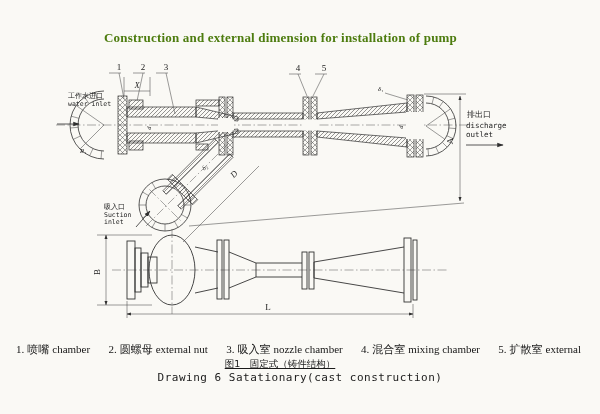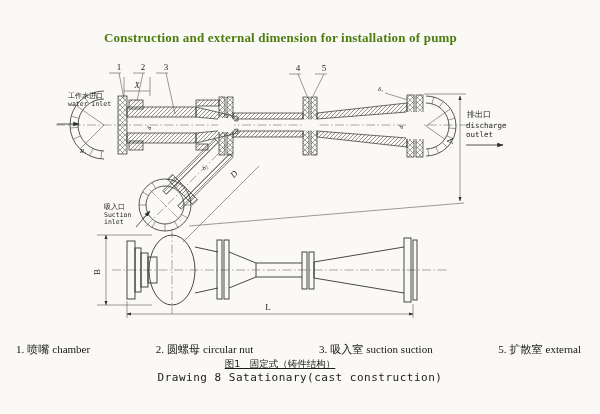--- a/index.html
+++ b/index.html
@@ -255,26 +255,29 @@
         <text class="num" x="268" y="310" text-anchor="middle">L</text>
       </g>
     </g>
   </svg>
 
   <div id="legend">
     <div class="lg-item">
       <span>1.</span><span>喷嘴</span><span>chamber</span>
     </div>
     <div class="lg-item">
-      <span>2.</span><span>圆螺母</span><span>circular nut</span>
-    </div>
-    <div class="lg-item">
-      <span>3.</span><span>吸入室</span><span>suction suction</span>
+      <span>2.</span><span>圆螺母</span><span>external nut</span>
+    </div>
+    <div class="lg-item">
+      <span>3.</span><span>吸入室</span><span>nozzle chamber</span>
+    </div>
+    <div class="lg-item">
+      <span>4.</span><span>混合室</span><span>mixing chamber</span>
     </div>
     <div class="lg-item">
       <span>5.</span><span>扩散室</span><span>external</span>
     </div>
   </div>
 
   <div id="caption-zh">图1　固定式（铸件结构）</div>
-  <div id="caption-en">Drawing 8  Satationary(cast construction)</div>
+  <div id="caption-en">Drawing 6  Satationary(cast construction)</div>
 
 </div>
 
 </body></html>

